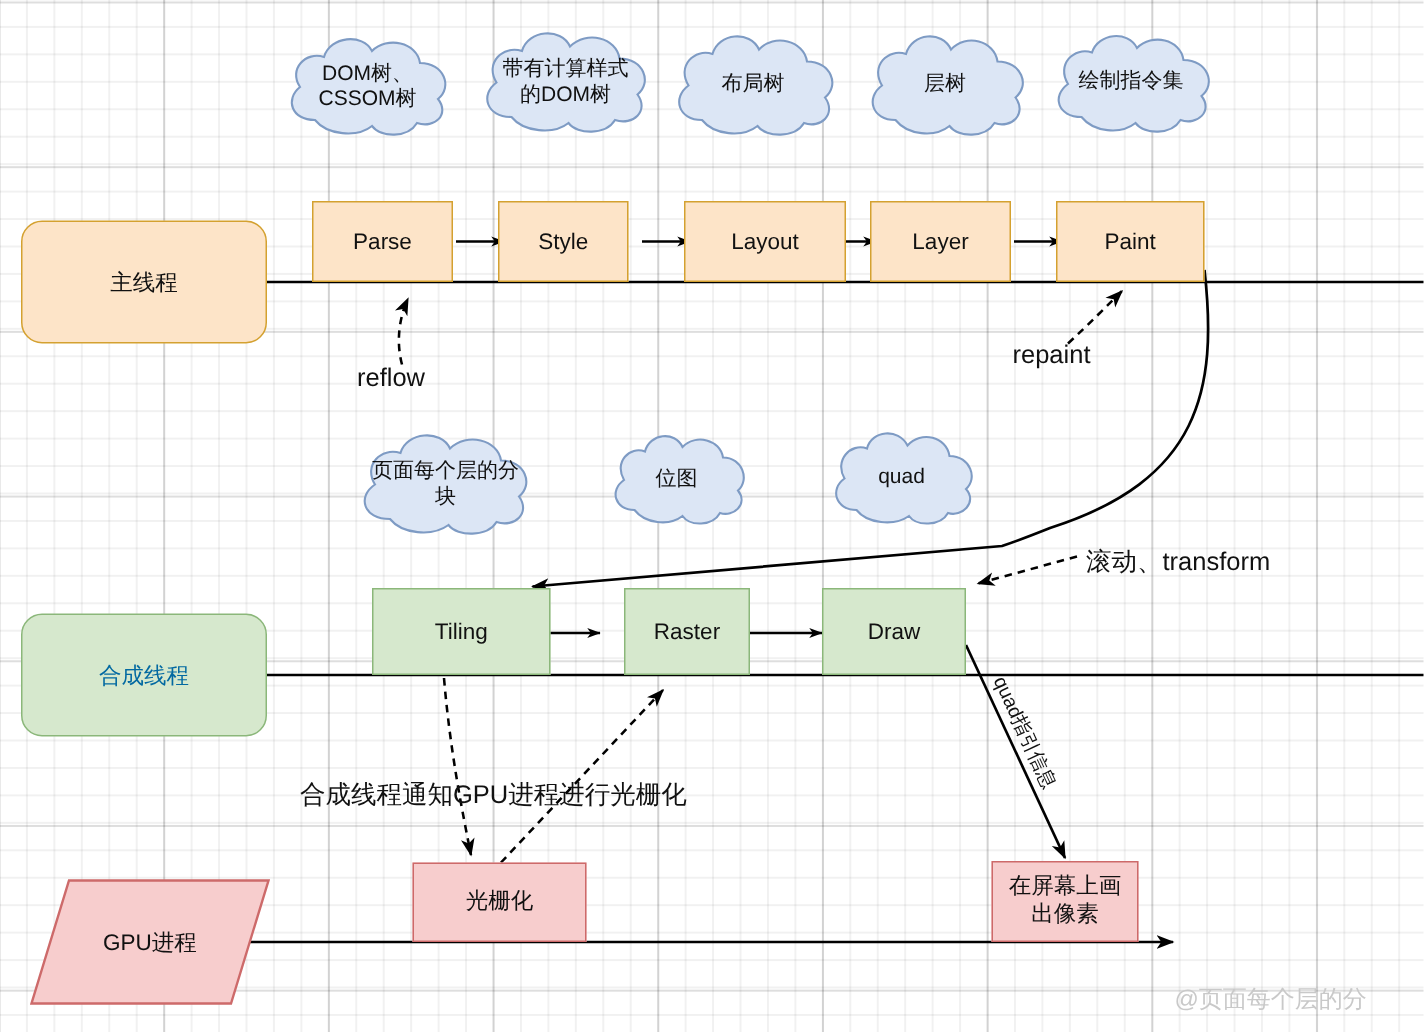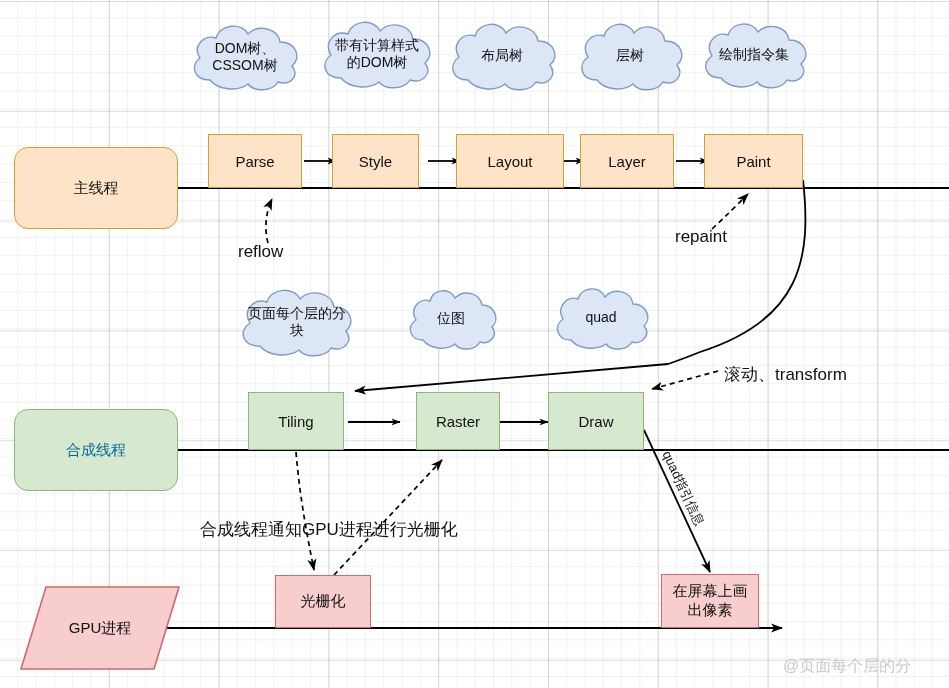--- a/index.html
+++ b/index.html
@@ -181,34 +181,34 @@
 
   <div class="cloud" style="left:548px;top:281px;width:106px;height:74px;">
     <svg viewBox="0 0 106 74" width="106" height="74">
       <path d="M23,59 C9,59 5,45 15,38 C8,26 19,14 30,18 C33,6 51,4 57,16 C66,6 83,10 85,23 C99,23 104,38 96,45 C104,54 93,64 84,61 C79,70 63,70 58,63 C48,70 30,68 23,59 Z" fill="#dce6f5" stroke="#7e9bc4" stroke-width="1.4"></path>
     </svg>
     <div class="cloud-text" style="white-space:pre-line;">quad</div>
   </div>
 
   <div class="node lane-comp" style="left:14px;top:409px;width:164px;height:82px;">合成线程</div>
 
-  <div class="node stage-green" style="left:248px;top:392px;width:96px;height:58px;text-align:right;">Tiling</div>
+  <div class="node stage-green" style="left:248px;top:392px;width:119px;height:58px;text-align:right;">Tiling</div>
   <div class="node stage-green" style="left:416px;top:392px;width:84px;height:58px;text-align:right;">Raster</div>
   <div class="node stage-green" style="left:548px;top:392px;width:96px;height:58px;">Draw</div>
 
   <div class="lbl" style="left:724px;top:363px;">滚动、transform</div>
 
   <div class="gpu-wrap" style="left:20px;top:586px;width:160px;height:84px;">
     <svg viewBox="0 0 160 84" width="160" height="84">
       <path d="M26,1 L159,1 L134,83 L1,83 Z" fill="#f7cdcd" stroke="#cd6a6a" stroke-width="1.6"></path>
     </svg>
     <div class="gpu-label">GPU进程</div>
   </div>
 
-  <div class="node stage-pink" style="left:275px;top:575px;width:96px;height:53px;">光栅化</div>
+  <div class="node stage-pink" style="left:275px;top:575px;width:116px;height:53px;">光栅化</div>
   <div class="node stage-pink" style="left:661px;top:574px;width:98px;height:54px;white-space:pre-line;">在屏幕上画
 出像素</div>
 
   <div class="lbl" style="left:200px;top:518px;">合成线程通知GPU进程进行光栅化</div>
 
   <div class="lbl-rot" style="left:674px;top:448px;transform:rotate(65deg);">quad指引信息</div>
 
   <div class="watermark" style="left:783px;top:656px;">@页面每个层的分</div>
 
 </div>

